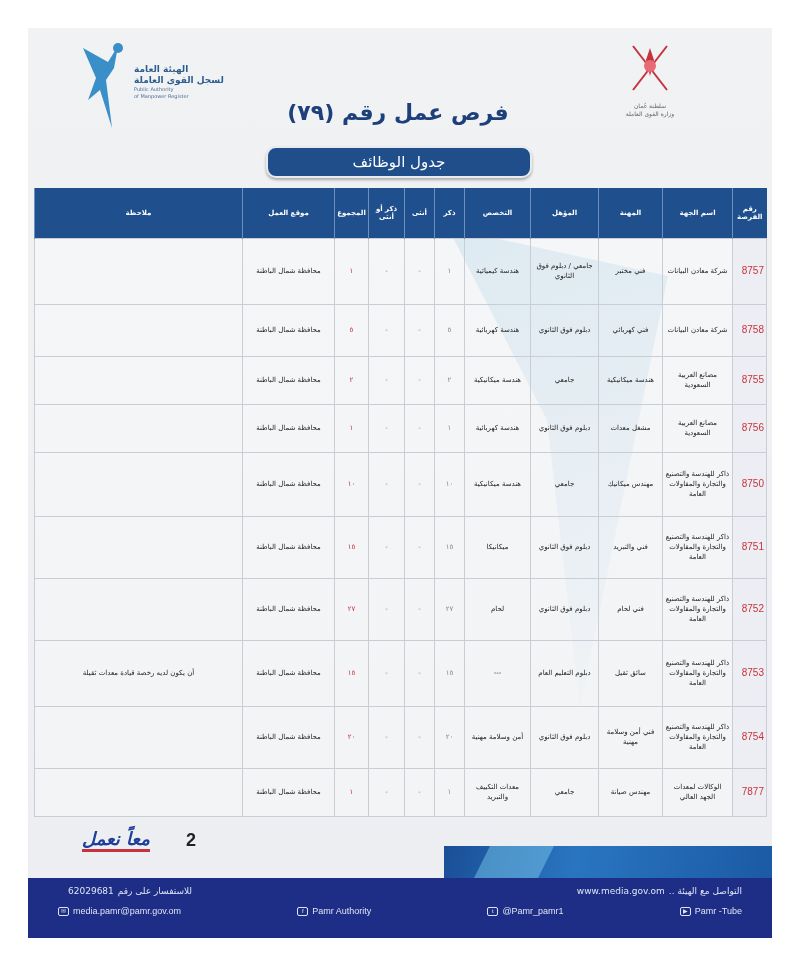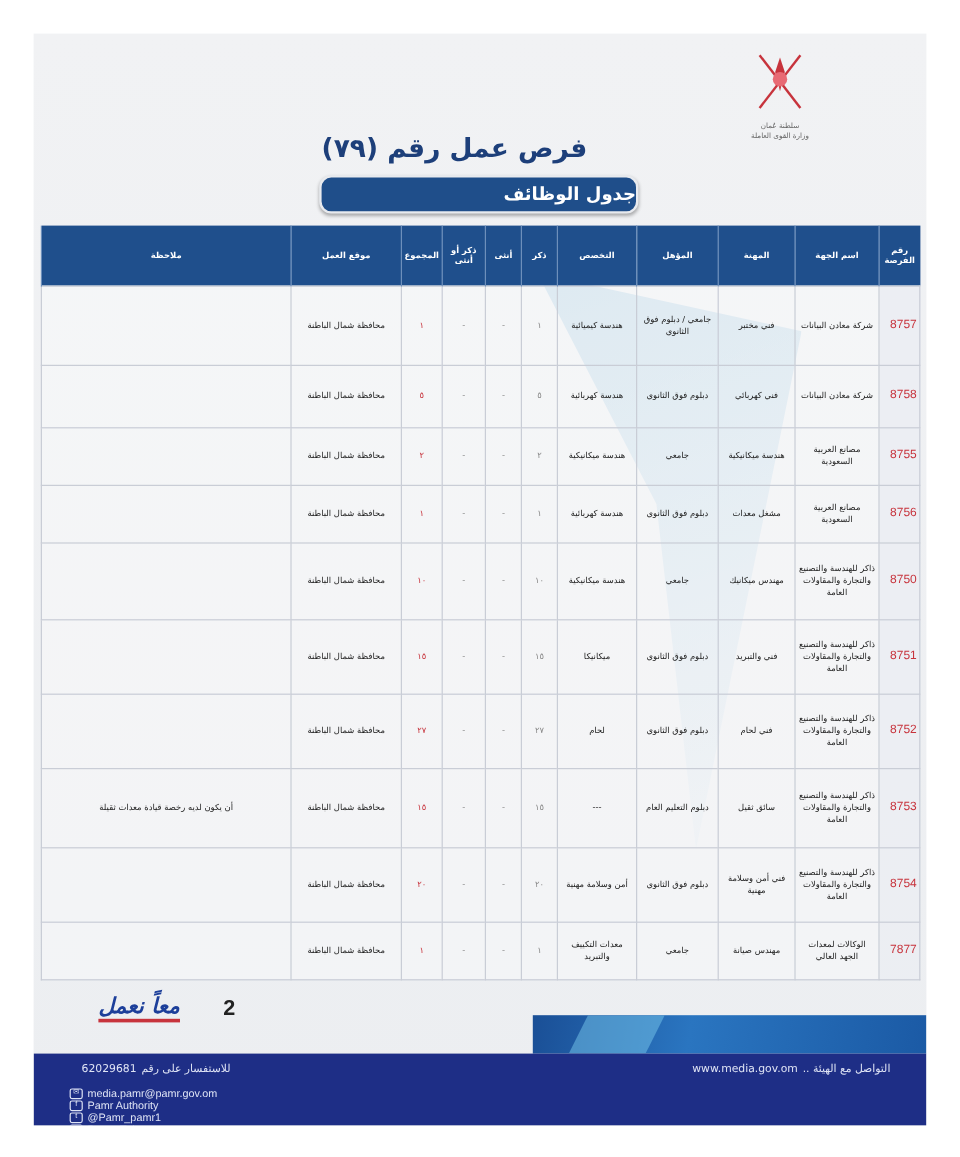--- a/index.html
+++ b/index.html
@@ -6,44 +6,56 @@
   body { width: 800px; height: 964px; background: #ffffff; font-family: "DejaVu Sans", sans-serif; position: relative; overflow: hidden; }
   .page { position: absolute; left: 28px; top: 28px; width: 744px; height: 910px; background: linear-gradient(180deg,#f1f2f4 0%,#eceef1 100%); overflow: hidden; }
   .wm { position: absolute; left: 420px; top: 200px; width: 220px; height: 480px; background: linear-gradient(160deg, rgba(160,200,225,0.45), rgba(160,200,225,0.05)); clip-path: polygon(0 0, 100% 10%, 60% 100%, 45% 40%); pointer-events: none; }
   .logo-left { position: absolute; left: 50px; top: 12px; width: 170px; height: 90px; }
   .logo-left .fig { position: absolute; left: 0; top: 0; width: 50px; height: 90px; }
   .logo-left .txt { position: absolute; left: 56px; top: 24px; font-size: 9px; line-height: 11px; color: #2d5d8e; font-weight: bold; }
   .logo-left .txt .en { font-size: 5px; line-height: 7px; font-weight: normal; color: #4b6f95; }
   .logo-right { position: absolute; left: 582px; top: 14px; width: 80px; height: 90px; text-align: center; }
   .logo-right .emb { width: 46px; height: 56px; margin: 0 auto; }
   .logo-right .cap { font-size: 6px; line-height: 8px; color: #666; }
-  .title { position: absolute; left: 240px; top: 84px; width: 260px; text-align: left; font-size: 22px; font-weight: bold; color: #1d3f7a; direction: rtl; }
-  .pill { position: absolute; left: 238px; top: 118px; width: 266px; height: 32px; background: #1f4e8a; border-radius: 10px; border: 2px solid #e8eaee; box-shadow: 0 2px 3px rgba(0,0,0,0.3); color: #fff; font-size: 15px; font-weight: bold; text-align: right; line-height: 28px; direction: rtl; }
+  .title { position: absolute; left: 240px; top: 72px; width: 260px; text-align: center; font-size: 22px; font-weight: bold; color: #1d3f7a; direction: rtl; }
+  .pill { position: absolute; left: 238px; top: 118px; width: 266px; height: 32px; background: #1f4e8a; border-radius: 10px; border: 2px solid #e8eaee; box-shadow: 0 2px 3px rgba(0,0,0,0.3); color: #fff; font-size: 15px; font-weight: normal; text-align: center; line-height: 28px; direction: rtl; }
   table.jobs { position: absolute; left: 6px; top: 160px; width: 732px; border-collapse: collapse; direction: rtl; table-layout: fixed; }
   table.jobs th { background: #1f4f8c; color: #fff; font-size: 7px; font-weight: bold; height: 50px; border-left: 1px solid #6d8fbb; padding: 1px; }
   table.jobs td { font-size: 7px; color: #222; text-align: center; border: 1px solid #c9cdd6; padding: 2px; line-height: 10px; background: rgba(255,255,255,0.35); }
   table.jobs td.num { color: #c7333c; font-size: 10px; font-family: "Liberation Sans", sans-serif; background: rgba(235,238,242,0.8); text-align: right; }
   table.jobs td.cnt { color: #888; }
   table.jobs td.tot { color: #c7333c; }
   .page-no { position: absolute; left: 158px; top: 802px; font-size: 18px; font-weight: bold; color: #222; font-family: "Liberation Sans", sans-serif; }
   .slogan { position: absolute; left: 54px; top: 800px; font-size: 18px; font-weight: bold; color: #1d3f9a; font-style: italic; direction: rtl; border-bottom: 3px solid #c7333c; }
   .band { position: absolute; left: 416px; top: 818px; width: 328px; height: 32px; background: linear-gradient(100deg,#1a4f96 0%,#2a75c0 40%,#1b5aa5 100%); }
   .band::after { content:""; position:absolute; left:30px; top:0; width:80px; height:32px; background: rgba(120,200,235,0.5); clip-path: polygon(20% 0, 100% 0, 80% 100%, 0 100%); }
   .footer { position: absolute; left: 0; top: 850px; width: 744px; height: 60px; background: #1e2e86; color: #dfe4f5; font-size: 9px; }
   .footer .row1 { position: absolute; top: 8px; left: 40px; right: 30px; display: flex; justify-content: space-between; direction: rtl; }
-  .footer .row2 { position: absolute; top: 28px; left: 30px; right: 30px; display: flex; justify-content: space-between; direction: ltr; font-family: "Liberation Sans", sans-serif; flex-direction: column; }
+  .footer .row2 { position: absolute; top: 28px; left: 30px; right: 30px; display: flex; justify-content: space-between; direction: ltr; font-family: "Liberation Sans", sans-serif; }
   .footer .item { display: flex; align-items: center; gap: 4px; }
   .footer .ico { width: 11px; height: 9px; border: 1px solid #dfe4f5; border-radius: 2px; font-size: 6px; line-height: 7px; text-align: center; }
 </style>
 </head>
 <body>
 
 <div class="page">
   <div class="wm"></div>
 
+  <div class="logo-left">
+    <svg class="fig" viewBox="0 0 50 90">
+      <path d="M5 8 L30 22 L40 6 L36 28 L28 40 L34 88 L22 50 L10 60 L18 38 Z" fill="#3a8fc8"></path>
+      <circle cx="40" cy="8" r="5" fill="#3a8fc8"></circle>
+    </svg>
+    <div class="txt">
+      <div>الهيئة العامة</div>
+      <div>لسجل القوى العاملة</div>
+      <div class="en">Public Authority</div>
+      <div class="en">of Manpower Register</div>
+    </div>
+  </div>
 
   <div class="logo-right">
     <svg class="emb" viewBox="0 0 46 56">
       <line x1="6" y1="4" x2="40" y2="48" stroke="#c7333c" stroke-width="2"></line>
       <line x1="40" y1="4" x2="6" y2="48" stroke="#c7333c" stroke-width="2"></line>
       <path d="M23 6 L27 18 L23 34 L19 18 Z" fill="#c7333c"></path>
       <circle cx="23" cy="24" r="6" fill="#e86a74"></circle>
     </svg>
     <div class="cap">سلطنة عُمان</div>
     <div class="cap">وزارة القوى العاملة</div>

